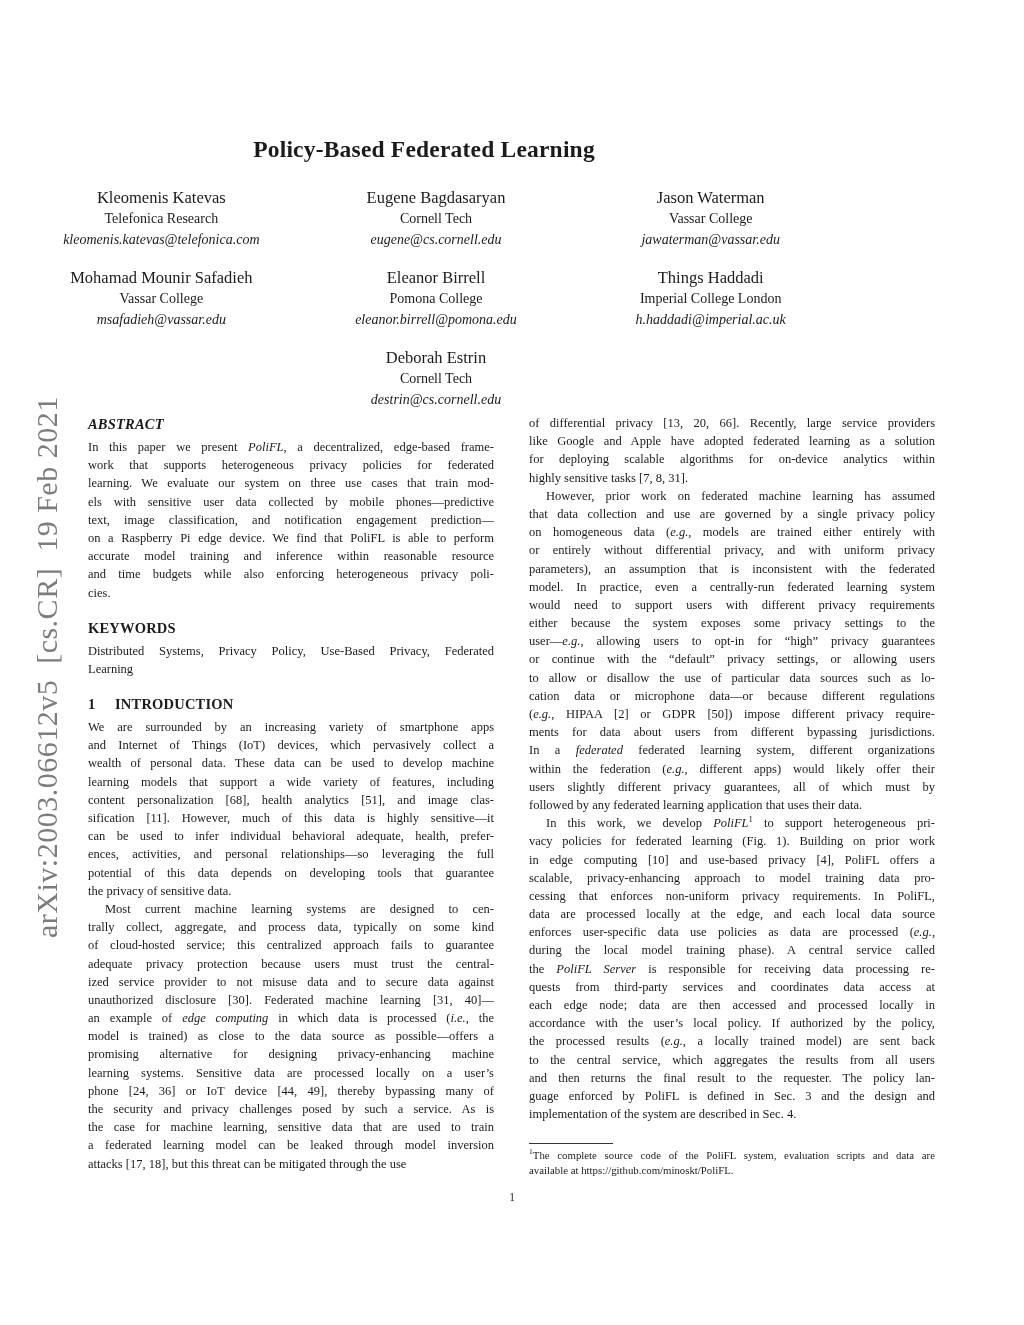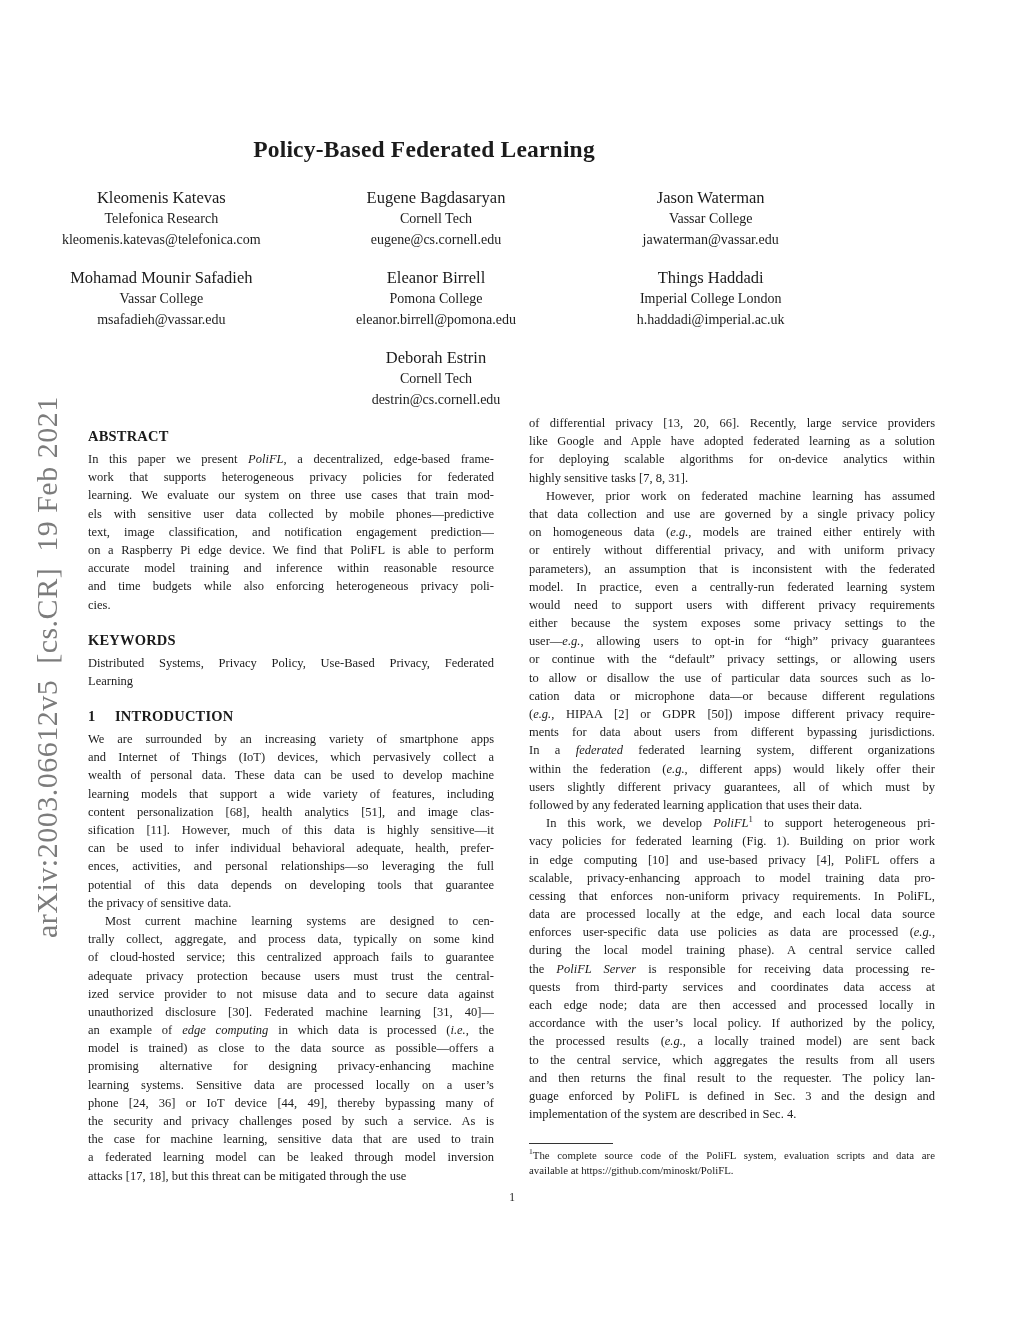--- a/index.html
+++ b/index.html
@@ -14,27 +14,27 @@
     transform:rotate(-90deg);transform-origin:0 0;
     font-size:30px;color:#7c7c7c;white-space:pre;letter-spacing:0.5px;
   }
   
   .header{position:absolute;top:136px;left:0;width:848px;text-align:center;}
   .title{font-size:23.5px;font-weight:bold;letter-spacing:0.2px;margin:0 0 24px 0;}
   .authors-row{display:flex;justify-content:center;margin-bottom:17px;padding-left:24px;}
   .author{width:288px;text-align:center;}
   .author .name{font-size:16.5px;line-height:21px;}
   .author .affil{font-size:14px;line-height:21px;}
-  .author .email{font-size:14px;line-height:21px;}
+  .author .email{font-size:14px;line-height:21px;font-style:italic;}
   
   .col{position:absolute;top:416px;width:406px;}
   .col.left{left:88px;}
   .col.right{left:529px;}
   h2.sec{font-size:14.5px;font-weight:bold;letter-spacing:0.2px;margin:16px 0 7px 0;}
-  h2.sec.first{margin-top:12px;}
+  h2.sec.first{margin-top:0;font-style:italic;}
   h2.sec .sec-num{display:inline-block;min-width:27px;}
   .para{margin:0;}
   .line{
     height:18.2px;overflow:hidden;font-size:12.5px;
     text-align:justify;text-align-last:justify;
   }
   .line.lastline{text-align-last:left;}
   .indent-first .line:first-child{text-indent:17px;}
   
   .footnote{margin-top:14px;border-top:1px solid #444;width:100%;padding-top:4px;}

